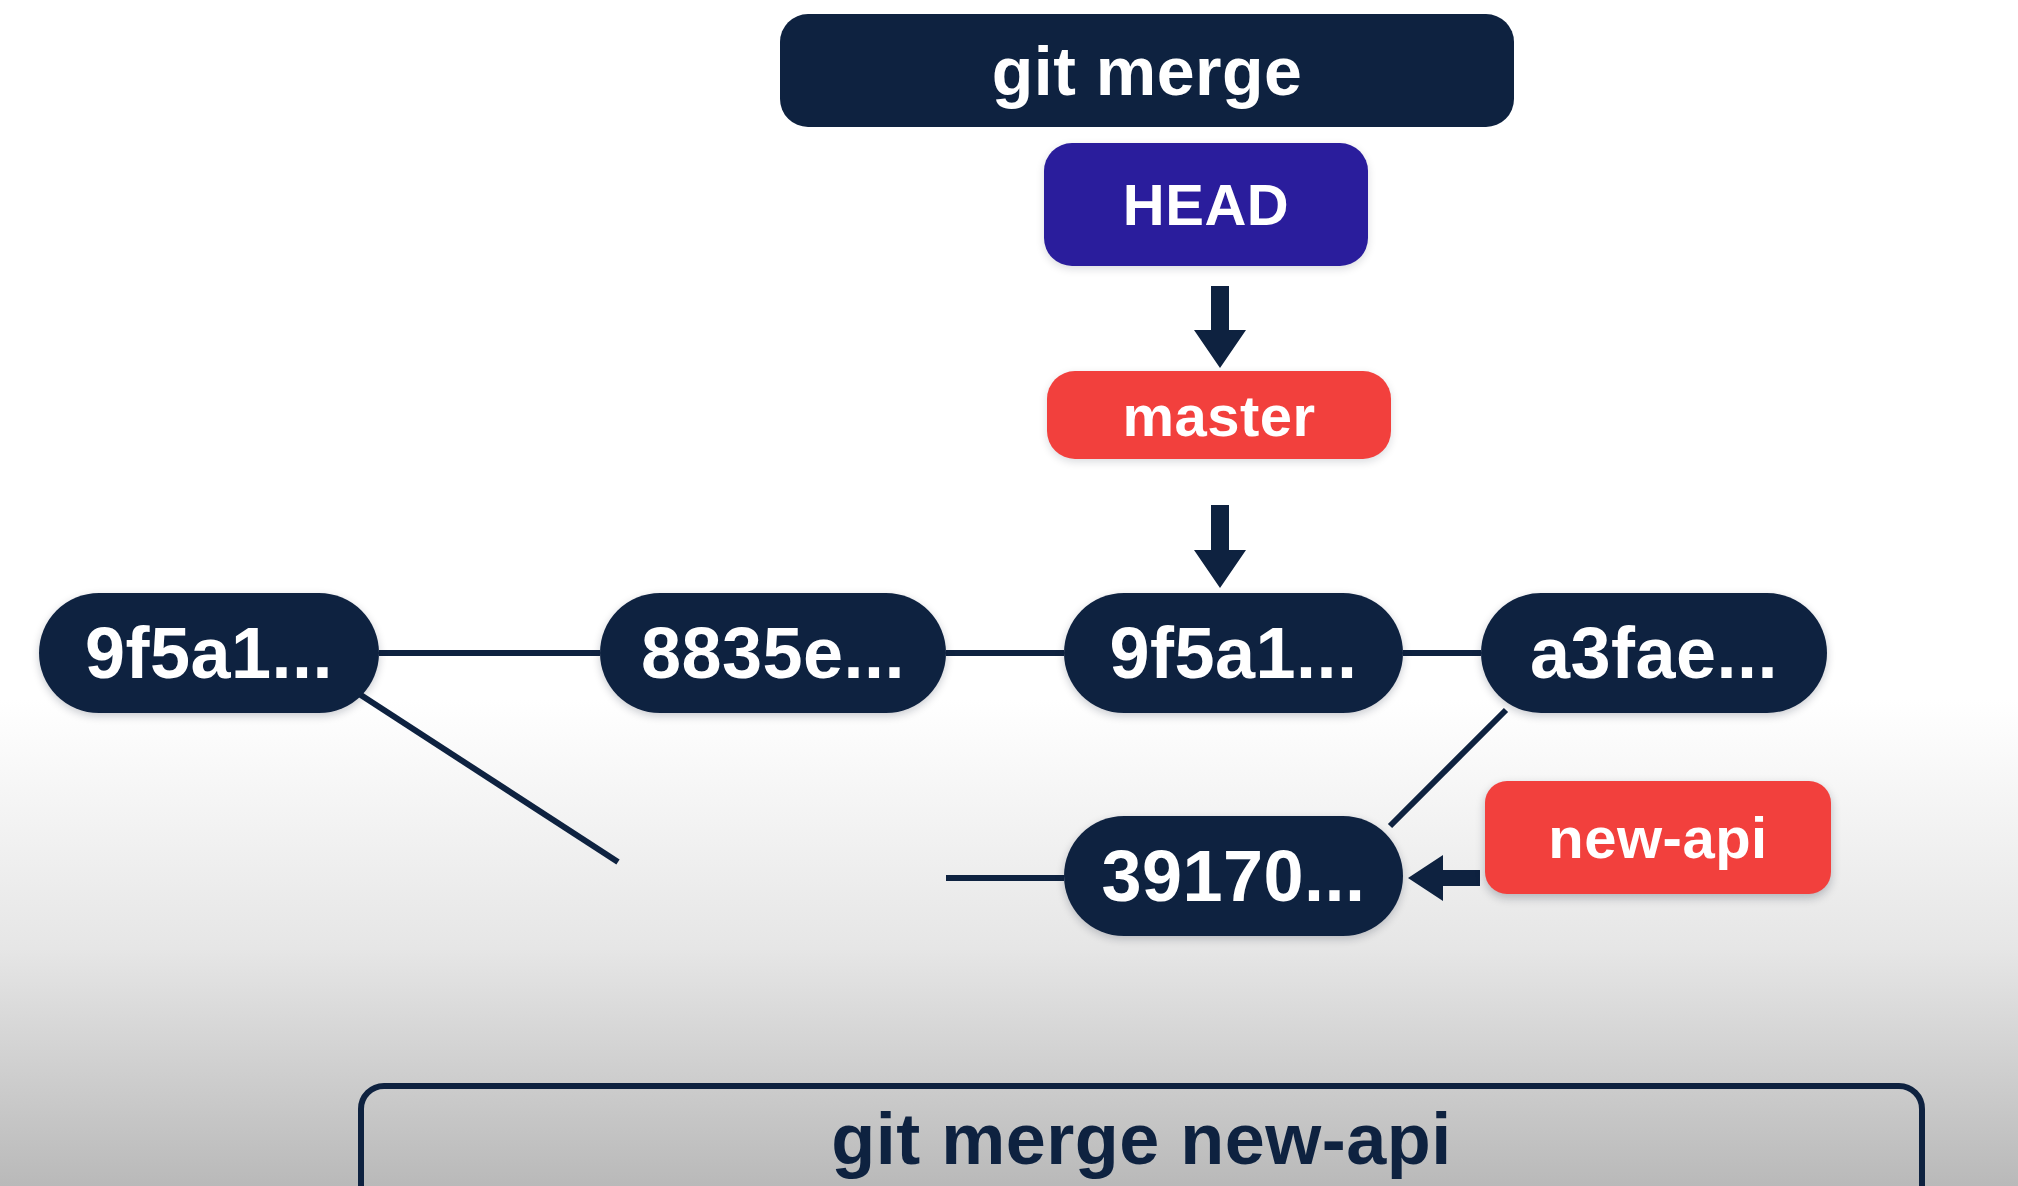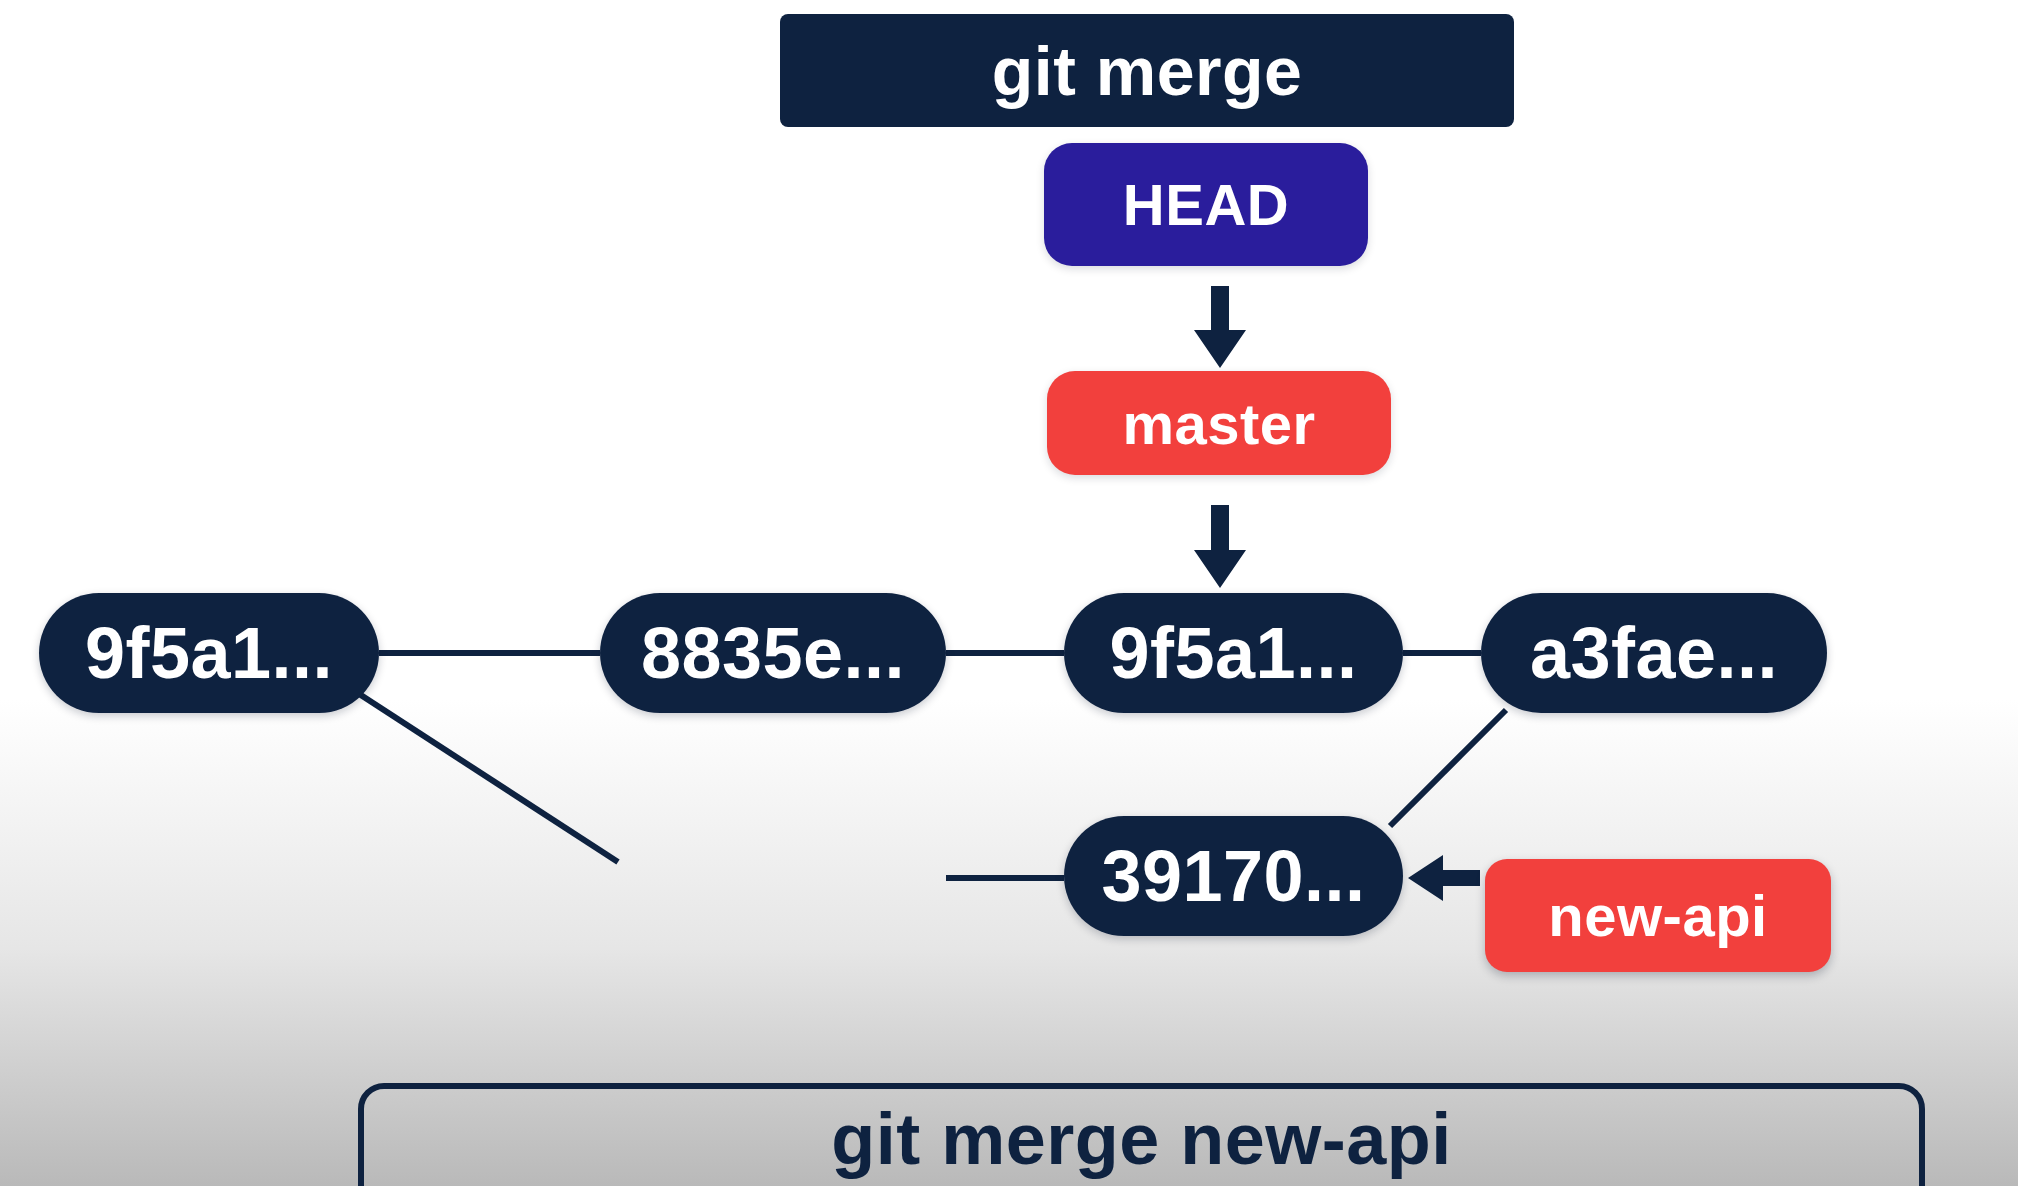--- a/index.html
+++ b/index.html
@@ -21,45 +21,45 @@
     position:absolute;
     display:flex;align-items:center;justify-content:center;
     color:var(--white);
     font-weight:700;
     white-space:nowrap;
     z-index:2;
     letter-spacing:.5px;
   }
   .title-box{
     left:780px;top:14px;width:734px;height:113px;
-    background:var(--navy);border-radius:8px;font-size:68px;
+    background:var(--navy);border-radius:28px;font-size:68px;
   }
   .head-box{
     left:1044px;top:143px;width:324px;height:123px;
     background:var(--indigo);border-radius:28px;font-size:58px;
     box-shadow:0 3px 8px rgba(10,20,40,.15);
   }
   .master-box{
-    left:1047px;top:371px;width:344px;height:104px;
+    left:1047px;top:371px;width:344px;height:88px;
     background:var(--red);border-radius:28px;font-size:58px;
     box-shadow:0 3px 8px rgba(10,20,40,.15);
   }
   .commit{
     background:var(--navy);
     height:120px;border-radius:60px;font-size:72px;
     box-shadow:0 3px 9px rgba(10,20,40,.22);
   }
   .c1{left:39px;top:593px;width:340px;}
   .c2{left:600px;top:593px;width:346px;}
   .c3{left:1064px;top:593px;width:339px;}
   .c4{left:1481px;top:593px;width:346px;}
   .c5{left:600px;top:816px;width:346px;}
   .c6{left:1064px;top:816px;width:339px;}
   .newapi-box{
-    left:1485px;top:859px;width:346px;height:113px;
+    left:1485px;top:781px;width:346px;height:113px;
     background:var(--red);border-radius:22px;font-size:58px;
     box-shadow:0 4px 10px rgba(10,20,40,.25);
   }
   .bottom-box{
     position:absolute;
     left:358px;top:1083px;width:1567px;height:180px;
     box-sizing:border-box;
     border:6px solid var(--navy);
     border-radius:26px;
     z-index:2;

